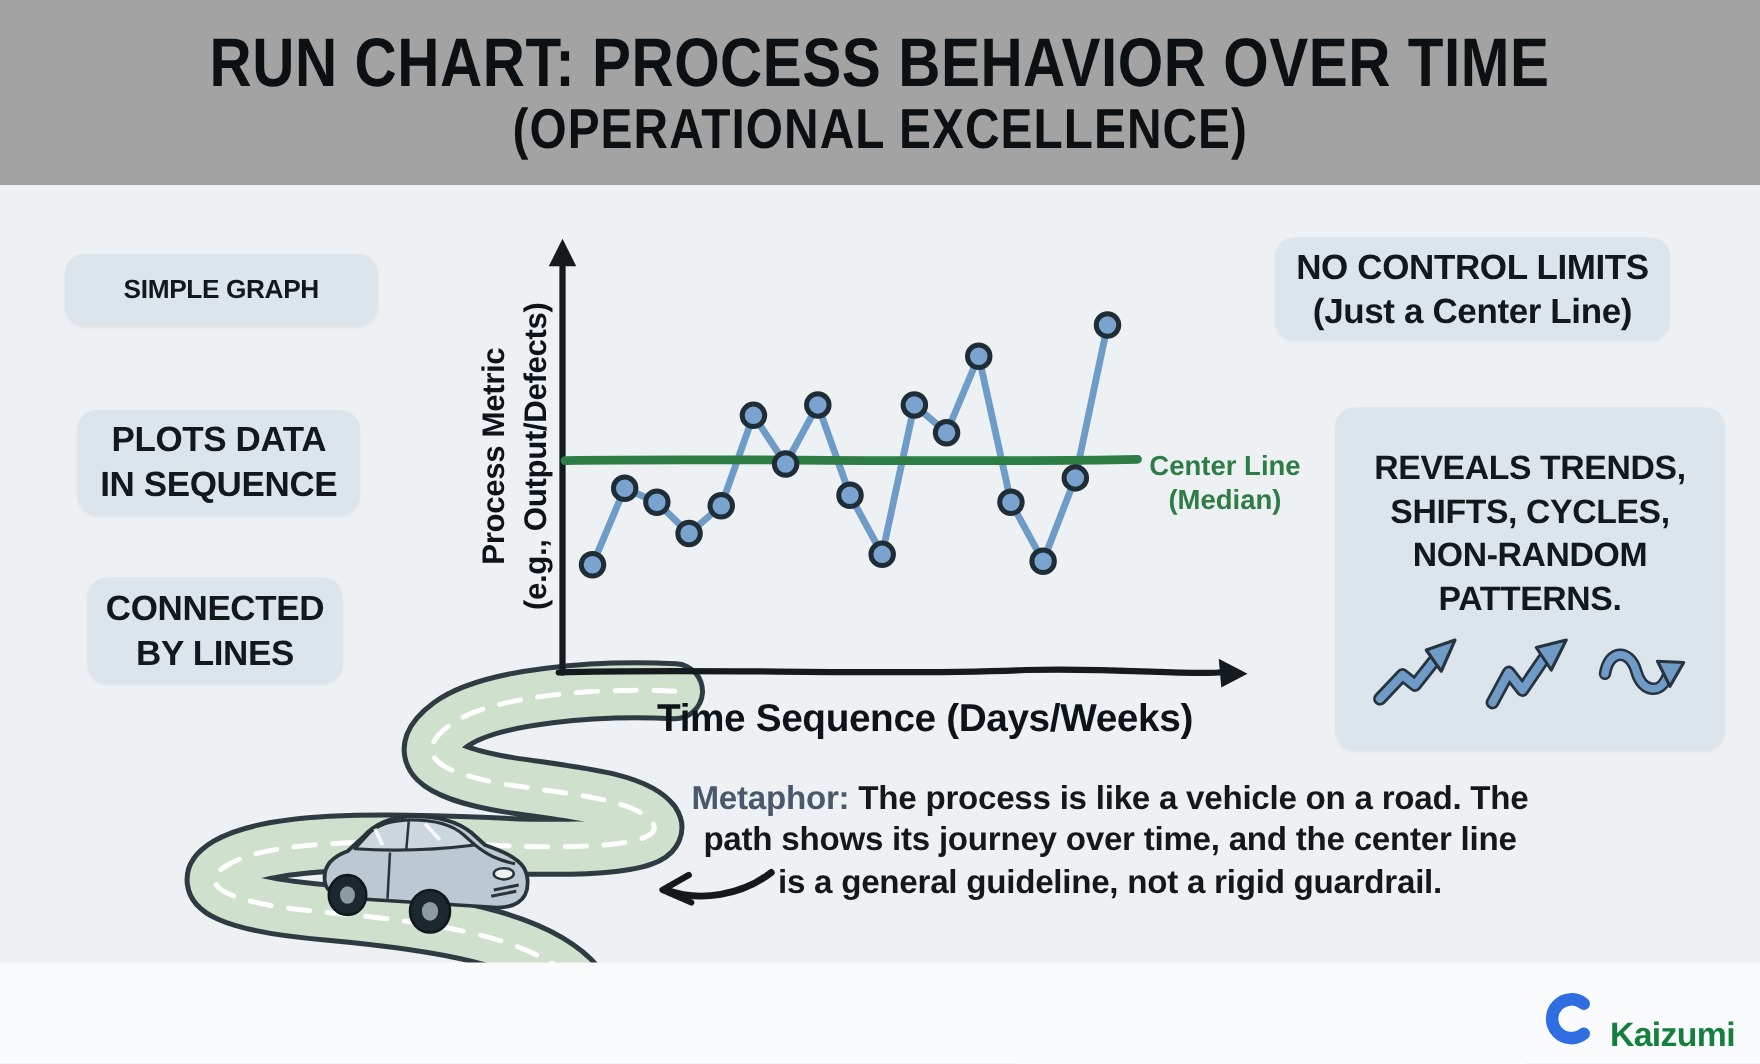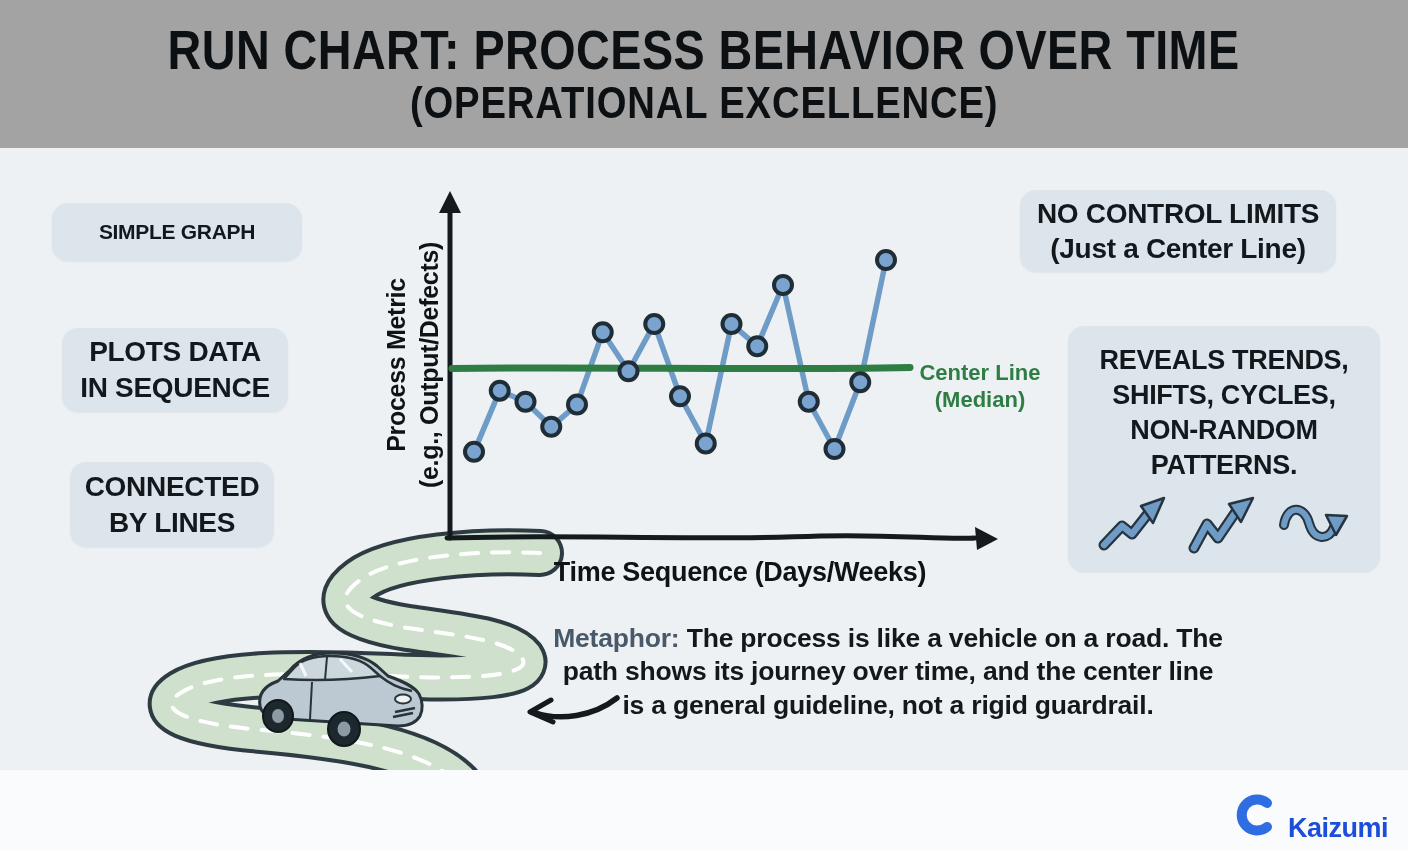--- a/index.html
+++ b/index.html
@@ -21,43 +21,43 @@
 
   
   .pill{position:absolute;background:#dbe5eb;border-radius:16px;display:flex;align-items:center;
         justify-content:center;text-align:center;font-weight:700;color:#13181c;white-space:pre-line;
         letter-spacing:-0.3px;z-index:5;box-shadow:0 1px 2px rgba(30,50,70,0.06);}
   #pill-simple{left:52px;top:203px;width:250px;height:58px;font-size:21px;}
   #pill-plots{left:62px;top:328px;width:226px;height:84px;font-size:28px;line-height:1.28;}
   #pill-connected{left:70px;top:462px;width:204px;height:85px;font-size:28px;line-height:1.28;}
   #pill-nolimits{left:1020px;top:190px;width:316px;height:82px;font-size:28px;line-height:1.25;}
   #pill-reveals{left:1068px;top:326px;width:312px;height:234px;font-size:27px;line-height:1.3;
-                flex-direction:column;justify-content:center;padding:6px 0;}
+                flex-direction:column;justify-content:center;padding:20px 0;}
   .icon-row{display:flex;gap:16px;align-items:center;justify-content:center;margin-top:10px;}
   .icon-row svg{display:block;}
 
   
   .ylabel{position:absolute;left:412px;top:365px;transform:translate(-50%,-50%) rotate(-90deg);
           font-size:25px;font-weight:700;color:#0e1318;white-space:pre-line;text-align:center;
           line-height:1.3;z-index:5;letter-spacing:-0.3px;}
-  .xlabel{position:absolute;left:480px;top:557px;width:520px;text-align:center;font-size:27px;
+  .xlabel{position:absolute;left:480px;top:557px;width:520px;text-align:center;font-size:31px;
           font-weight:700;color:#0e1318;z-index:5;letter-spacing:-0.3px;}
   .centerline-label{position:absolute;left:910px;top:342px;width:140px;text-align:center;
           font-size:22px;font-weight:700;color:#2e7d44;white-space:pre-line;line-height:1.22;z-index:5;}
 
   
   .metaphor{position:absolute;left:478px;top:622px;width:820px;text-align:center;font-size:26.5px;
             font-weight:700;color:#15181b;line-height:1.26;z-index:5;letter-spacing:-0.2px;}
   .metaphor .prefix{color:#49596a;}
   .metaphor .body{white-space:pre-line;}
 
   
   .footer{position:absolute;left:0;top:770px;width:1408px;height:81px;background:#fafbfc;z-index:6;}
   .logo{position:absolute;right:20px;top:16px;display:flex;align-items:center;gap:9px;}
-  .logo-text{font-size:27px;font-weight:700;color:#1d4ed8;letter-spacing:-0.5px;margin-top:27px;}
+  .logo-text{font-size:27px;font-weight:700;color:#15803d;letter-spacing:-0.5px;margin-top:27px;}
 </style>
 </head>
 <body>
 
 <div class="canvas">
 
   <header class="banner">
     <h1 class="title">RUN CHART: PROCESS BEHAVIOR OVER TIME</h1>
     <h2 class="subtitle">(OPERATIONAL EXCELLENCE)</h2>
   </header>

